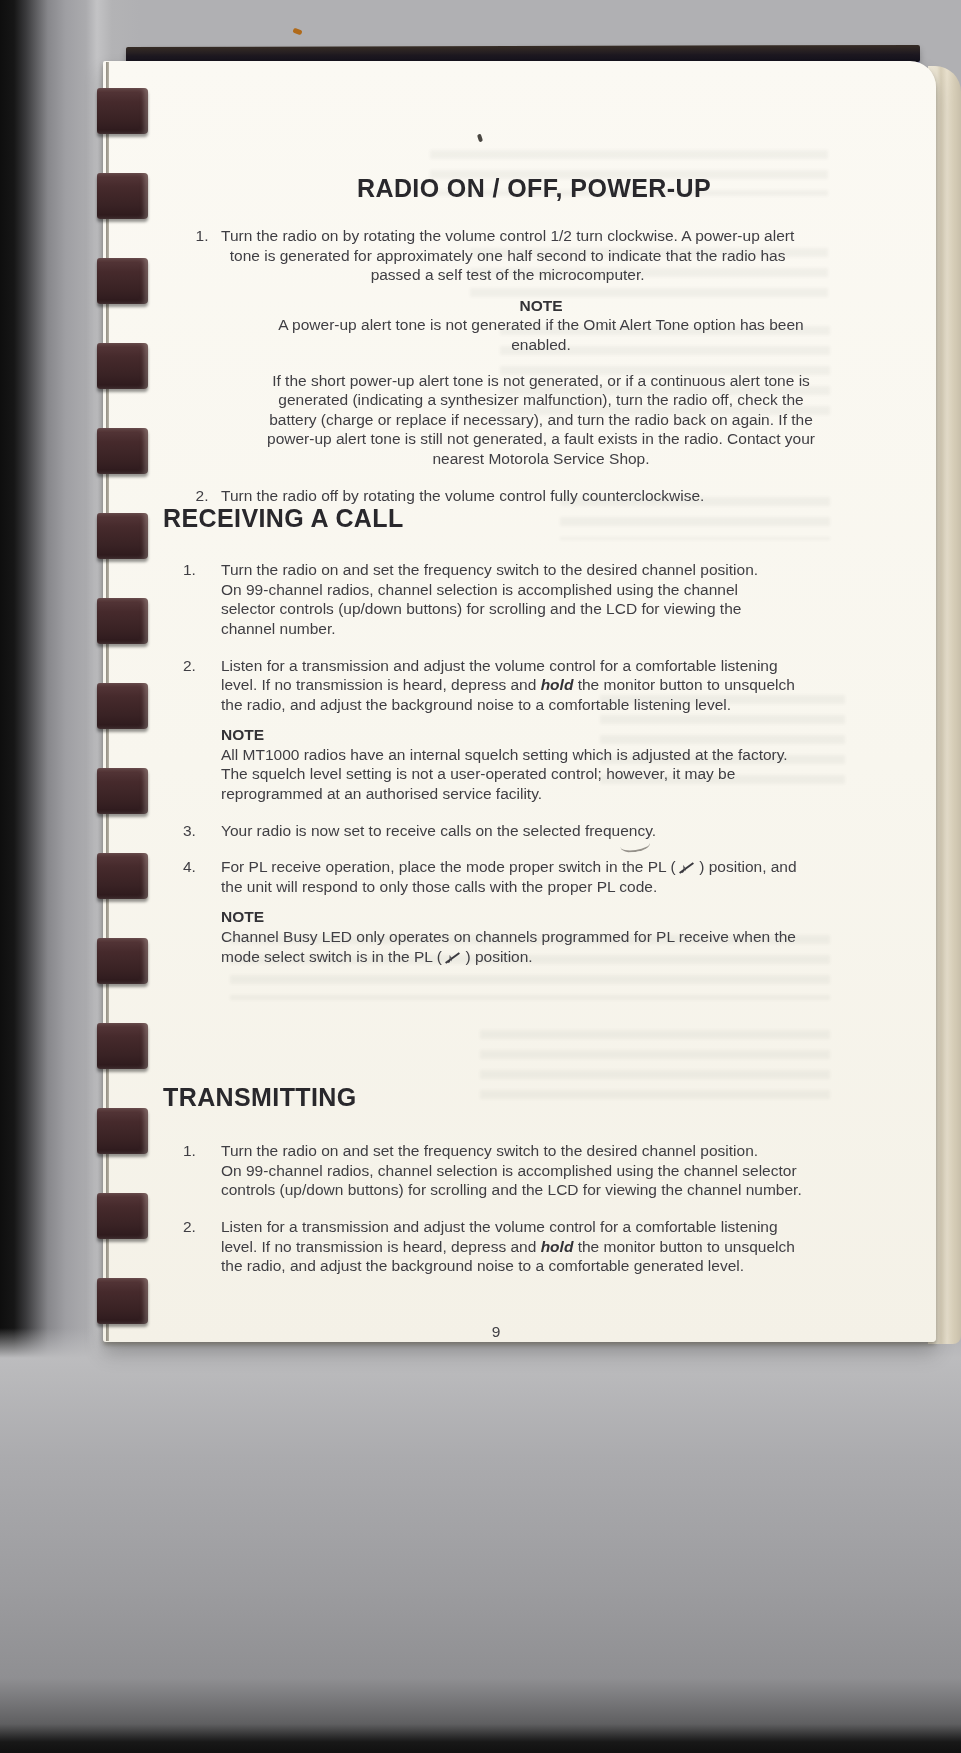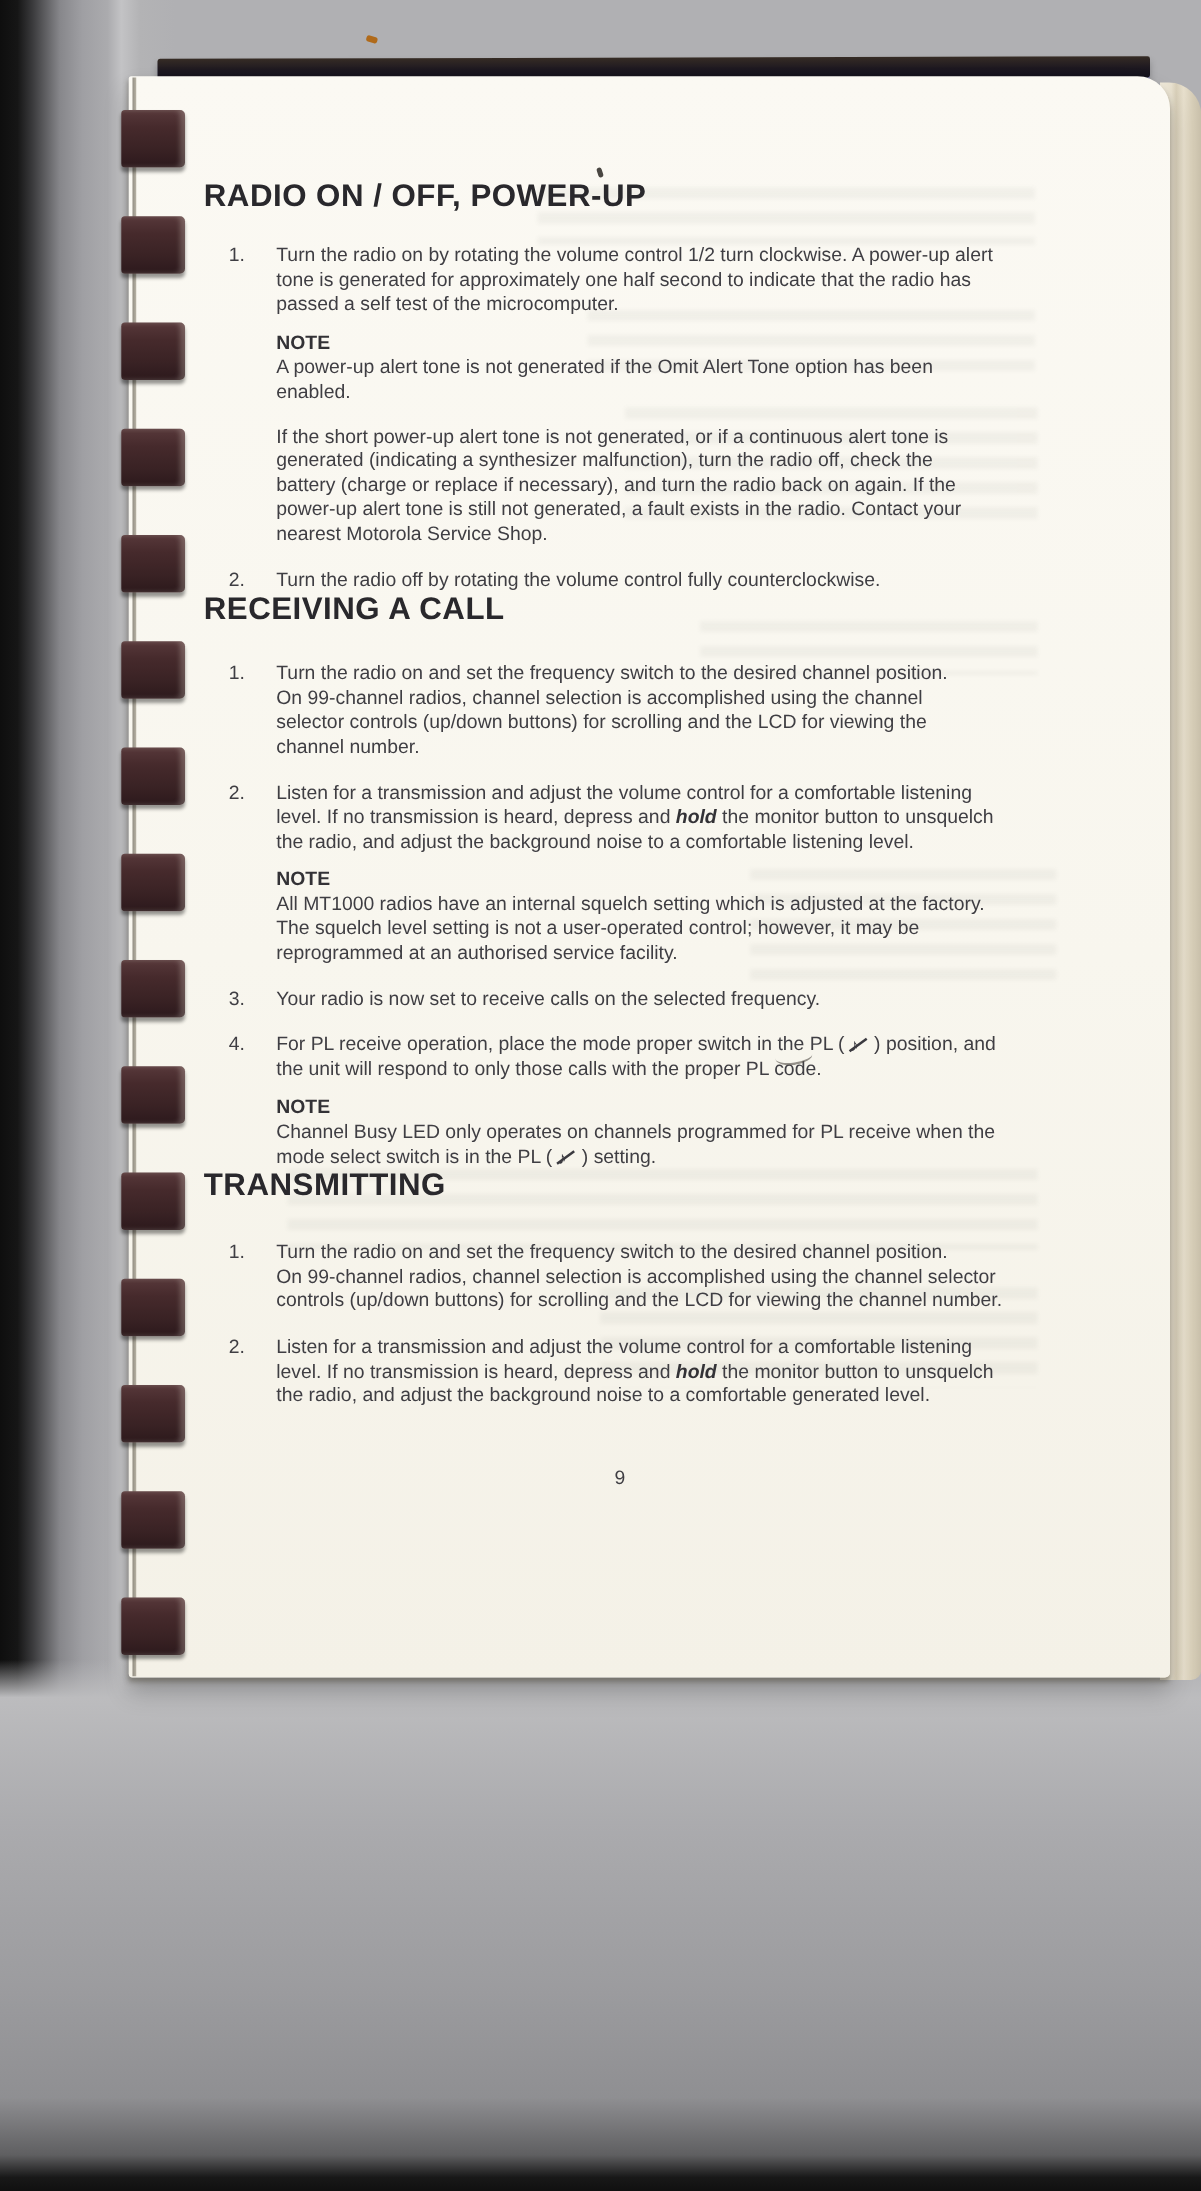--- a/index.html
+++ b/index.html
@@ -66,21 +66,21 @@
 
     <div class="ghost" style="left:327px;top:89px;width:398px;height:46px"></div>
     <div class="ghost" style="left:367px;top:187px;width:358px;height:52px"></div>
     <div class="ghost" style="left:397px;top:265px;width:330px;height:99px"></div>
     <div class="ghost" style="left:457px;top:436px;width:270px;height:43px"></div>
     <div class="ghost" style="left:497px;top:634px;width:245px;height:95px"></div>
     <div class="ghost" style="left:127px;top:874px;width:600px;height:65px"></div>
     <div class="ghost" style="left:377px;top:969px;width:350px;height:80px"></div>
 
     <div class="content">
-        <section style="margin-top: 83px;">
+        <section style="margin-top: 114px; text-align: center;">
           <h2 class="section-heading">RADIO ON / OFF, POWER-UP</h2>
           <div class="item" style="margin-top: 24px;">
             <span class="num">1.</span>
             <div class="itxt"><span>Turn the radio on by rotating the volume control 1/2 turn clockwise. A power-up alert
 tone is generated for approximately one half second to indicate that the radio has
 passed a self test of the microcomputer.</span></div>
           </div>
           <div class="note">
             <div class="note-label">NOTE</div>
             <div class="para"><span>A power-up alert tone is not generated if the Omit Alert Tone option has been
@@ -122,24 +122,24 @@
             <div class="itxt"><span>Your radio is now set to receive calls on the selected frequency.</span></div>
           </div>
           <div class="item">
             <span class="num">4.</span>
             <div class="itxt"><span>For PL receive operation, place the mode proper switch in the PL ( </span><span class="pl-icon">♪</span><span> ) position, and
 the unit will respond to only those calls with the proper PL code.</span></div>
           </div>
           <div class="note">
             <div class="note-label">NOTE</div>
             <div class="para"><span>Channel Busy LED only operates on channels programmed for PL receive when the
-mode select switch is in the PL ( </span><span class="pl-icon">♪</span><span> ) setting.</span></div>
+mode select switch is in the PL ( </span><span class="pl-icon">♪</span><span> ) position.</span></div>
           </div>
         </section>
-        <section style="">
+        <section style="margin-top: 118px;">
           <h2 class="section-heading">TRANSMITTING</h2>
           <div class="item" style="margin-top: 30px;">
             <span class="num">1.</span>
             <div class="itxt"><span>Turn the radio on and set the frequency switch to the desired channel position.
 On 99-channel radios, channel selection is accomplished using the channel selector
 controls (up/down buttons) for scrolling and the LCD for viewing the channel number.</span></div>
           </div>
           <div class="item">
             <span class="num">2.</span>
             <div class="itxt"><span>Listen for a transmission and adjust the volume control for a comfortable listening

